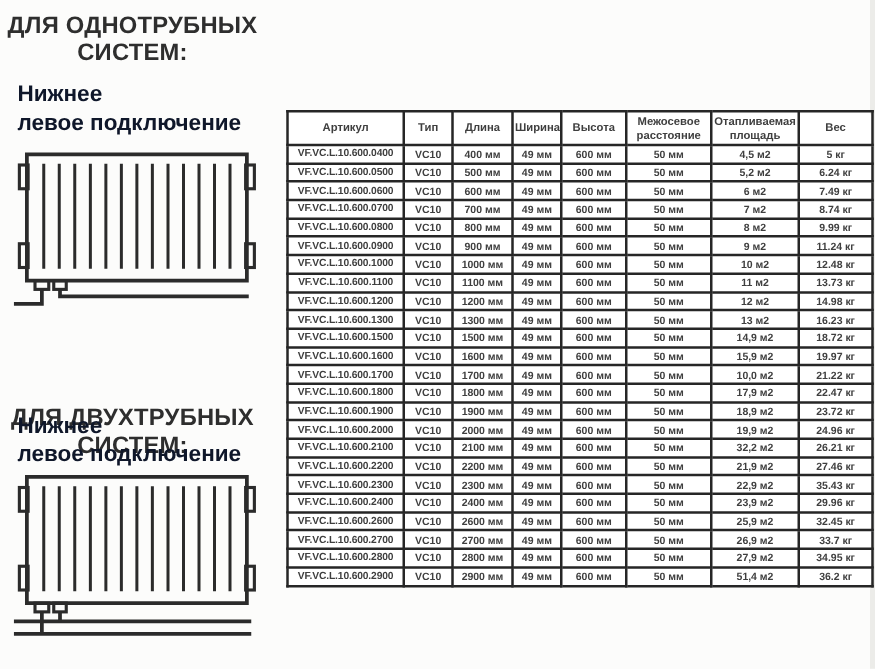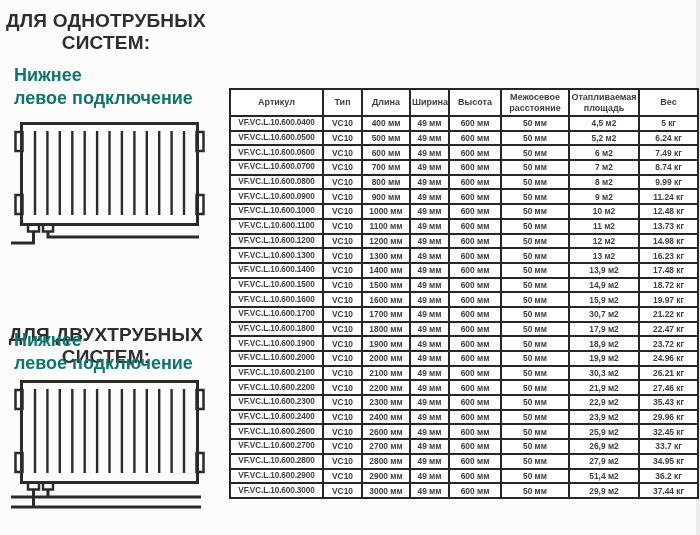--- a/index.html
+++ b/index.html
@@ -13,21 +13,21 @@
 
   
   .left-col{position:absolute;left:0;top:0;width:222px;height:474px;}
   .sec-title{
     position:absolute;left:4px;width:204px;text-align:center;
     font-size:19px;line-height:22px;font-weight:800;color:#2e2e2e;
     letter-spacing:.2px;
   }
   .sec-sub{
     position:absolute;left:14px;width:200px;text-align:left;
-    font-size:18px;line-height:23px;font-weight:700;color:#0f766e;
+    font-size:18px;line-height:23px;font-weight:700;color:#0f172a;
   }
   .diagram{position:absolute;left:11px;}
   .diagram svg{display:block;}
   .d-stroke{fill:none;stroke:#2b2b2b;}
 
   
   table.spec{
     position:absolute;left:229px;top:88px;width:468px;
     border-collapse:collapse;table-layout:fixed;background:#ffffff;border-radius:10px;
   }
@@ -257,30 +257,20 @@
         <td class="c-artikul">VF.VC.L.10.600.1300</td>
         <td class="c-tip">VC10</td>
         <td class="c-dlina">1300 мм</td>
         <td class="c-shirina">49 мм</td>
         <td class="c-vysota">600 мм</td>
         <td class="c-mezhosevoe">50 мм</td>
         <td class="c-ploshchad">13 м2</td>
         <td class="c-ves">16.23 кг</td>
       </tr>
       <tr>
-        <td class="c-artikul">VF.VC.L.10.600.1400</td>
-        <td class="c-tip">VC10</td>
-        <td class="c-dlina">1400 мм</td>
-        <td class="c-shirina">49 мм</td>
-        <td class="c-vysota">600 мм</td>
-        <td class="c-mezhosevoe">50 мм</td>
-        <td class="c-ploshchad">13,9 м2</td>
-        <td class="c-ves">17.48 кг</td>
-      </tr>
-      <tr>
         <td class="c-artikul">VF.VC.L.10.600.1500</td>
         <td class="c-tip">VC10</td>
         <td class="c-dlina">1500 мм</td>
         <td class="c-shirina">49 мм</td>
         <td class="c-vysota">600 мм</td>
         <td class="c-mezhosevoe">50 мм</td>
         <td class="c-ploshchad">14,9 м2</td>
         <td class="c-ves">18.72 кг</td>
       </tr>
       <tr>
@@ -293,21 +283,21 @@
         <td class="c-ploshchad">15,9 м2</td>
         <td class="c-ves">19.97 кг</td>
       </tr>
       <tr>
         <td class="c-artikul">VF.VC.L.10.600.1700</td>
         <td class="c-tip">VC10</td>
         <td class="c-dlina">1700 мм</td>
         <td class="c-shirina">49 мм</td>
         <td class="c-vysota">600 мм</td>
         <td class="c-mezhosevoe">50 мм</td>
-        <td class="c-ploshchad">30,7 м2</td>
+        <td class="c-ploshchad">10,0 м2</td>
         <td class="c-ves">21.22 кг</td>
       </tr>
       <tr>
         <td class="c-artikul">VF.VC.L.10.600.1800</td>
         <td class="c-tip">VC10</td>
         <td class="c-dlina">1800 мм</td>
         <td class="c-shirina">49 мм</td>
         <td class="c-vysota">600 мм</td>
         <td class="c-mezhosevoe">50 мм</td>
         <td class="c-ploshchad">17,9 м2</td>
@@ -333,21 +323,21 @@
         <td class="c-ploshchad">19,9 м2</td>
         <td class="c-ves">24.96 кг</td>
       </tr>
       <tr>
         <td class="c-artikul">VF.VC.L.10.600.2100</td>
         <td class="c-tip">VC10</td>
         <td class="c-dlina">2100 мм</td>
         <td class="c-shirina">49 мм</td>
         <td class="c-vysota">600 мм</td>
         <td class="c-mezhosevoe">50 мм</td>
-        <td class="c-ploshchad">30,3 м2</td>
+        <td class="c-ploshchad">32,2 м2</td>
         <td class="c-ves">26.21 кг</td>
       </tr>
       <tr>
         <td class="c-artikul">VF.VC.L.10.600.2200</td>
         <td class="c-tip">VC10</td>
         <td class="c-dlina">2200 мм</td>
         <td class="c-shirina">49 мм</td>
         <td class="c-vysota">600 мм</td>
         <td class="c-mezhosevoe">50 мм</td>
         <td class="c-ploshchad">21,9 м2</td>
@@ -406,24 +396,14 @@
       <tr>
         <td class="c-artikul">VF.VC.L.10.600.2900</td>
         <td class="c-tip">VC10</td>
         <td class="c-dlina">2900 мм</td>
         <td class="c-shirina">49 мм</td>
         <td class="c-vysota">600 мм</td>
         <td class="c-mezhosevoe">50 мм</td>
         <td class="c-ploshchad">51,4 м2</td>
         <td class="c-ves">36.2 кг</td>
       </tr>
-      <tr>
-        <td class="c-artikul">VF.VC.L.10.600.3000</td>
-        <td class="c-tip">VC10</td>
-        <td class="c-dlina">3000 мм</td>
-        <td class="c-shirina">49 мм</td>
-        <td class="c-vysota">600 мм</td>
-        <td class="c-mezhosevoe">50 мм</td>
-        <td class="c-ploshchad">29,9 м2</td>
-        <td class="c-ves">37.44 кг</td>
-      </tr>
     </tbody>
 </table>
 
 </body></html>

